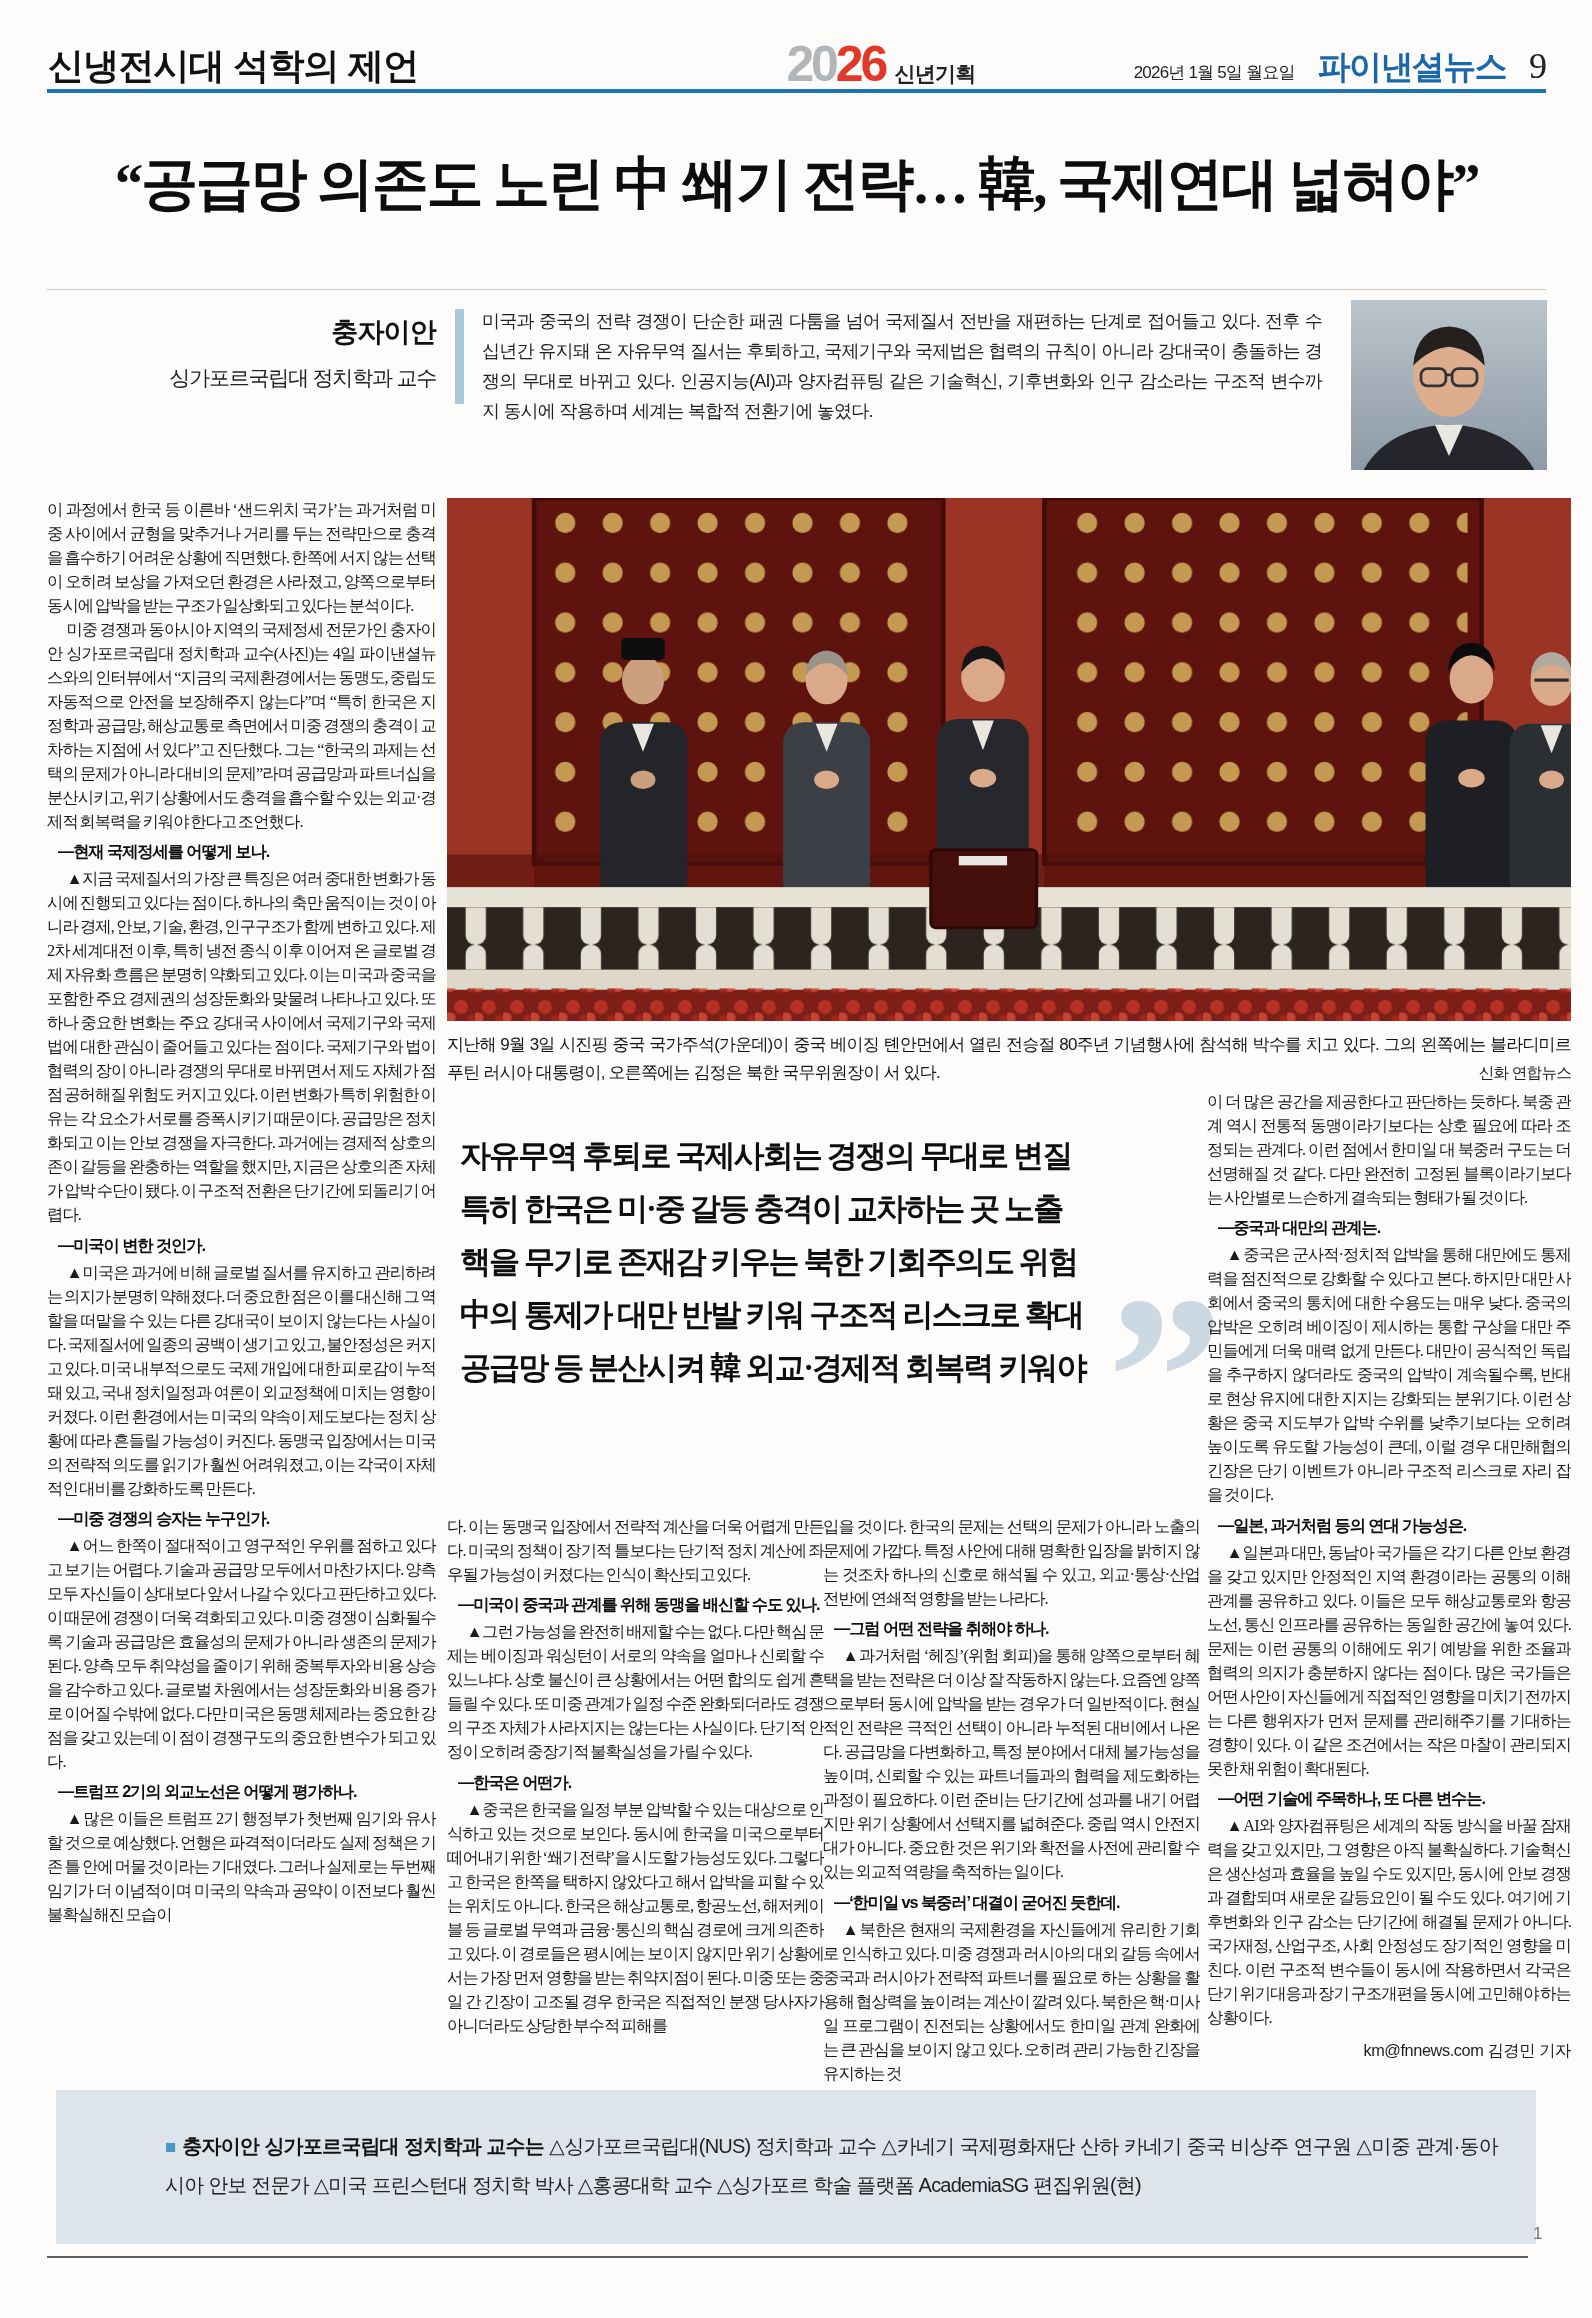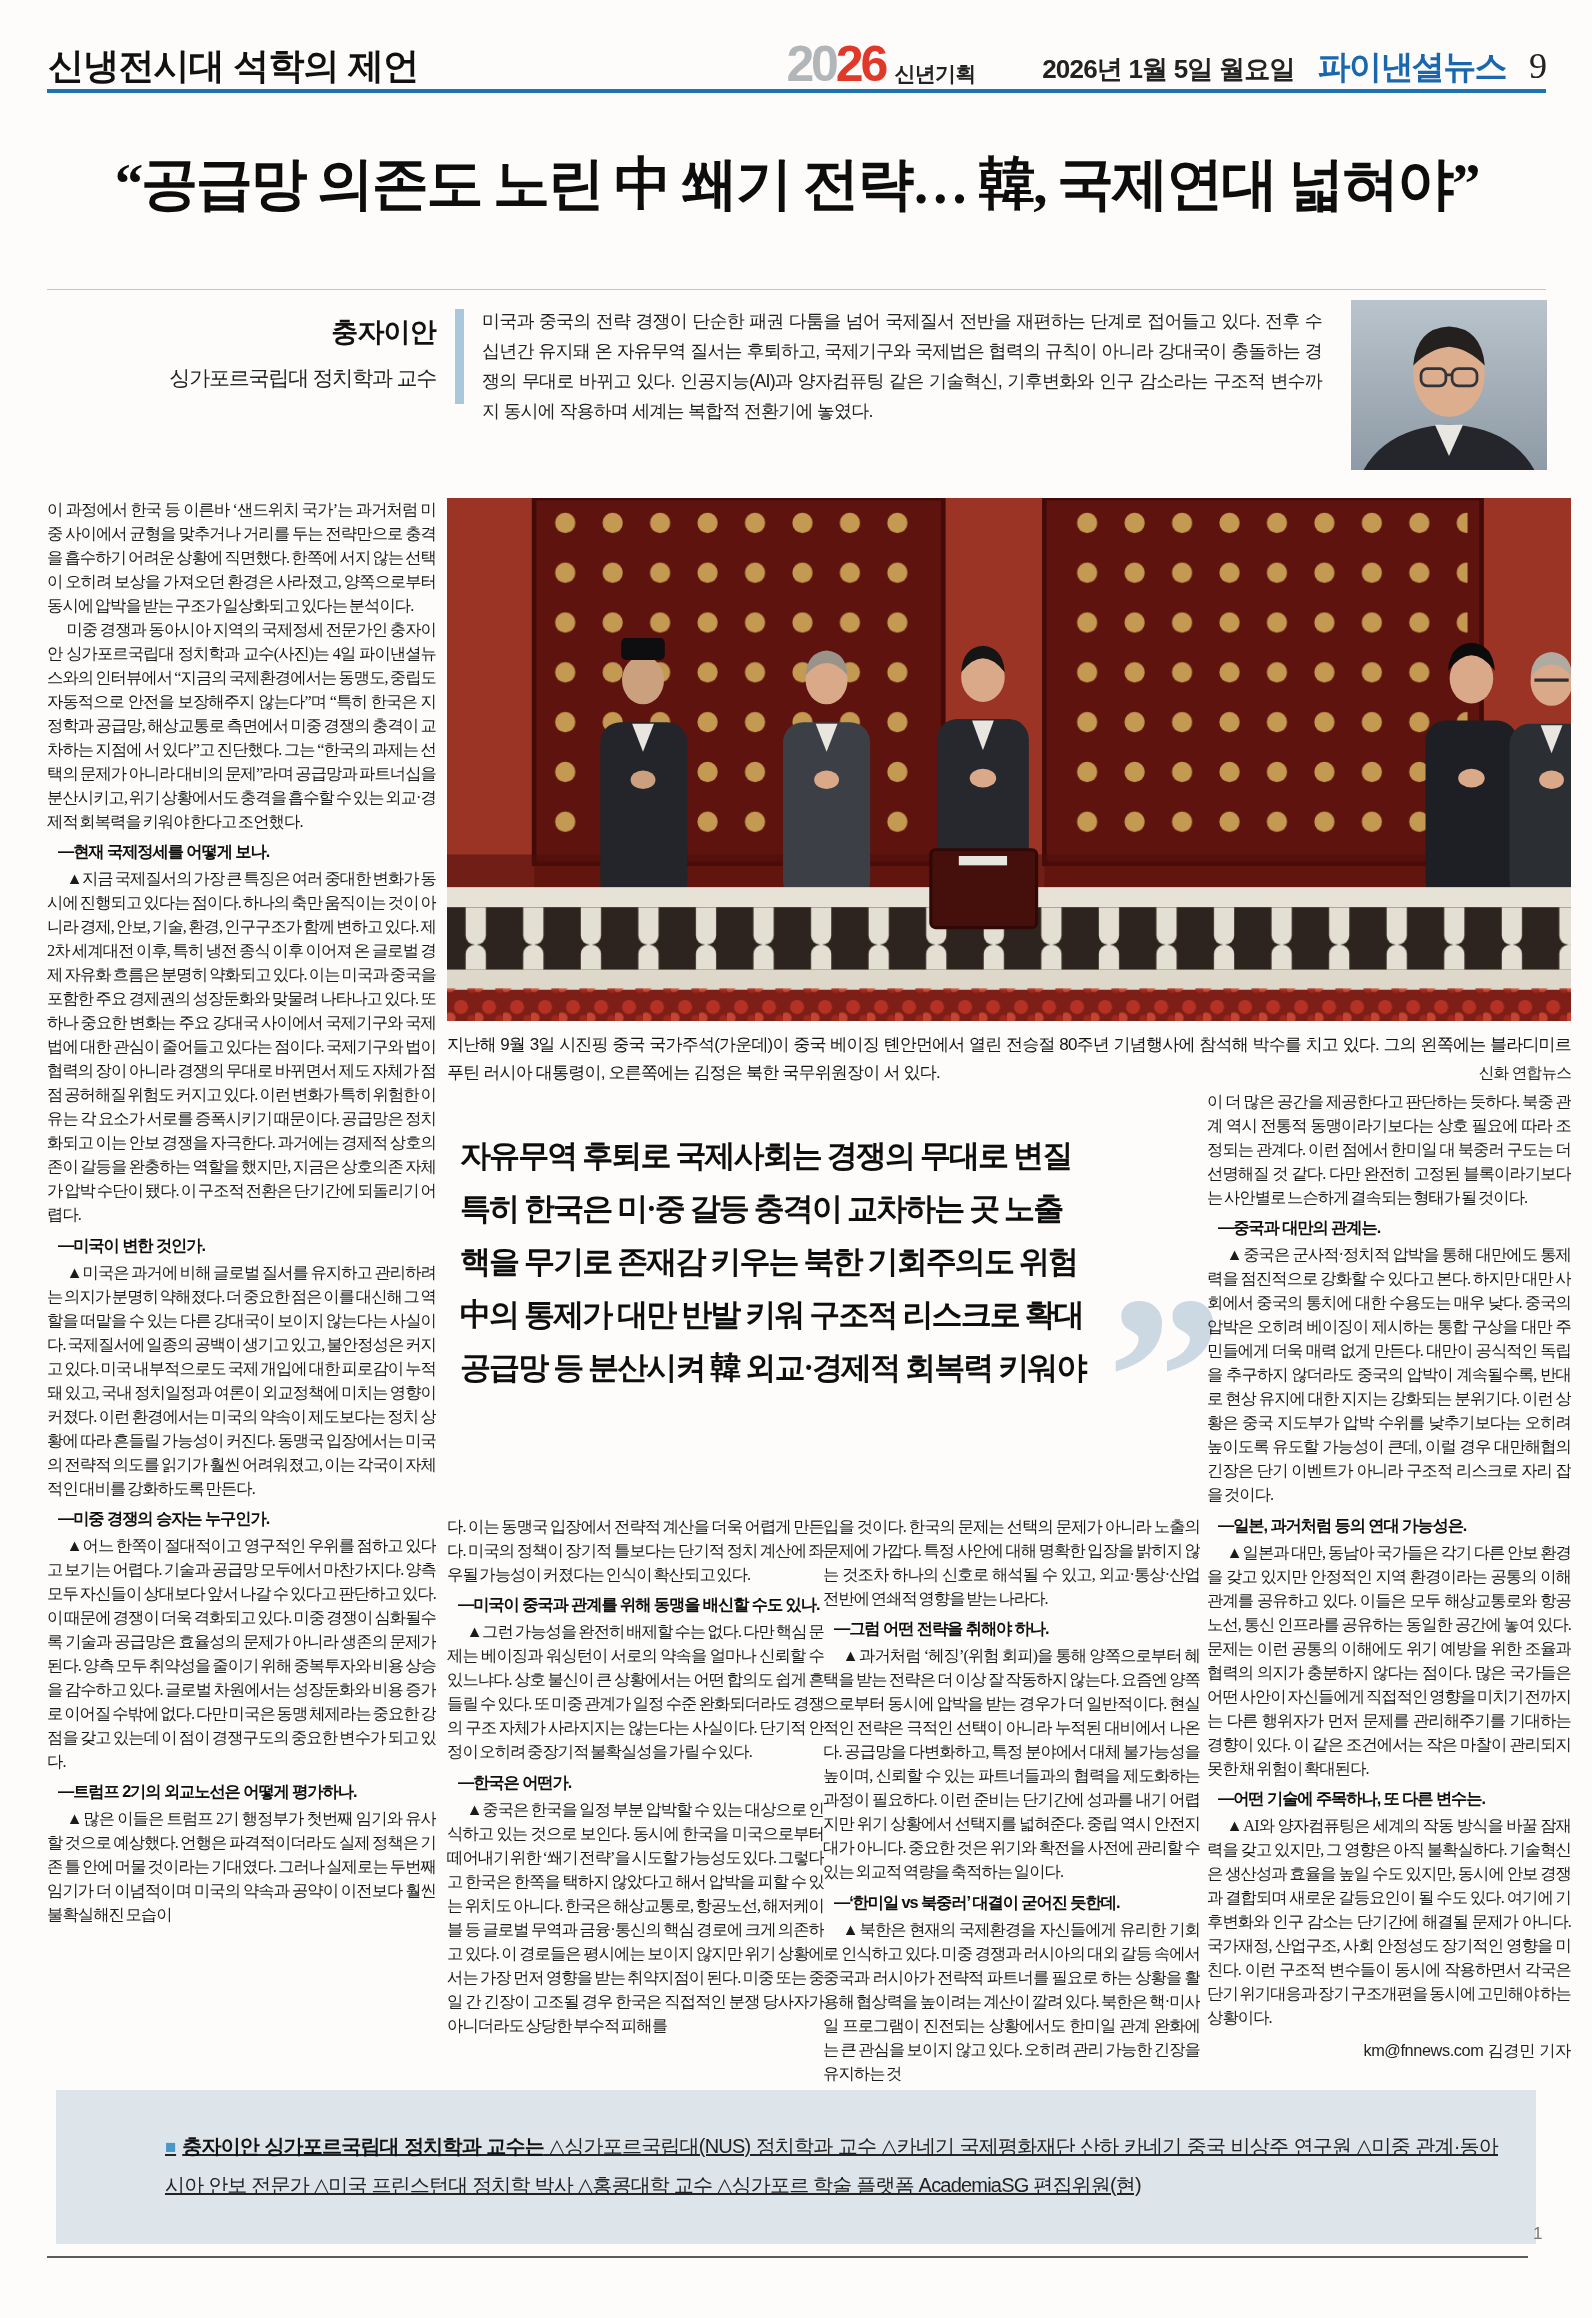--- a/index.html
+++ b/index.html
@@ -6,21 +6,21 @@
   .page{position:relative;width:1592px;height:2319px;background:#fdfcfa;margin:0 auto;overflow:hidden;
         font-family:"Liberation Sans","DejaVu Sans",sans-serif;color:#1b1b1b;}
   
   .section-title{position:absolute;left:48px;top:42px;font-size:36px;font-weight:700;letter-spacing:-0.8px;color:#111;}
   .header-rule{position:absolute;left:47px;top:89px;width:1499px;height:3.9px;background:#1c74b4;}
   .logo-box{position:absolute;left:774px;top:39px;background:#fdfcfa;padding:0 12.4px;z-index:2;display:flex;align-items:baseline;}
   .logo-20{font:900 50px/50px "Liberation Sans",sans-serif;color:#b3b6b9;letter-spacing:-3.1px;}
   .logo-26{font:900 50px/50px "Liberation Sans",sans-serif;color:#e0392a;letter-spacing:-3.1px;}
   .logo-label{font-size:21px;font-weight:700;color:#222;margin-left:9.3px;letter-spacing:-0.8px;}
   .header-right{position:absolute;right:45px;top:45px;display:flex;align-items:baseline;gap:23px;z-index:2;}
-  .issue-date{font-size:26px;font-weight:700;color:#222;letter-spacing:-0.8px;}
+  .issue-date{font-size:17px;font-weight:400;color:#222;letter-spacing:-0.8px;}
   .paper-name{font-size:33px;font-weight:900;color:#1a67ad;letter-spacing:-1.6px;}
   .page-number{font-size:36px;color:#222;font-family:"Liberation Serif",serif;}
   
   .headline{position:absolute;left:47px;top:146px;width:1499px;text-align:center;
             font-family:"Liberation Serif","DejaVu Serif",serif;font-weight:700;font-size:57px;
             letter-spacing:-2.3px;color:#0d0d0d;white-space:nowrap;}
   .headline-rule{position:absolute;left:47px;top:289px;width:1499px;height:0.8px;background:#c9c6c0;}
   
   .byline{position:absolute;left:47px;top:314px;width:389px;text-align:right;}
   .byline-name{font-size:27px;font-weight:700;letter-spacing:-0.8px;color:#111;}
@@ -49,21 +49,21 @@
   .col p{margin:0;text-align:justify;}
   .col p.body{font-family:"Liberation Serif","DejaVu Serif",serif;font-size:16.3px;line-height:24px;
               letter-spacing:-0.9px;word-spacing:-1.6px;text-indent:19.4px;color:#1b1b1b;}
   .col p.question{font-family:"Liberation Sans","DejaVu Sans",sans-serif;font-weight:700;font-size:16.3px;
                   line-height:24px;letter-spacing:-1.1px;text-indent:11px;margin:5.4px 0 3.9px;color:#0f0f0f;}
   .col p.signoff{font-family:"Liberation Sans","DejaVu Sans",sans-serif;font-size:16.3px;line-height:24px;
                  letter-spacing:-0.4px;text-align:right;margin-top:7.8px;color:#222;}
   .col p.noindent{text-indent:0;}
   
   .profile-box{position:absolute;left:56px;top:2090px;width:1480px;height:154px;background:#dde4ea;}
-  .profile-text{padding:37px 38px 0 109px;font-size:20px;line-height:39px;letter-spacing:-0.8px;color:#222;text-align:justify;text-decoration:underline;}
+  .profile-text{padding:37px 38px 0 109px;font-size:20px;line-height:39px;letter-spacing:-0.8px;color:#222;text-align:justify;}
   .profile-bullet{color:#4798c5;font-size:18.7px;margin-right:6.2px;}
   .profile-lead{font-weight:700;color:#111;}
   .footer-line{position:absolute;left:47px;top:2256px;width:1481px;height:1.6px;background:#5c5c5c;}
   .page-mark{position:absolute;left:1533px;top:2224px;font-size:17px;color:#777;}
 </style>
 </head>
 <body>
 
 <div class="page">
 

